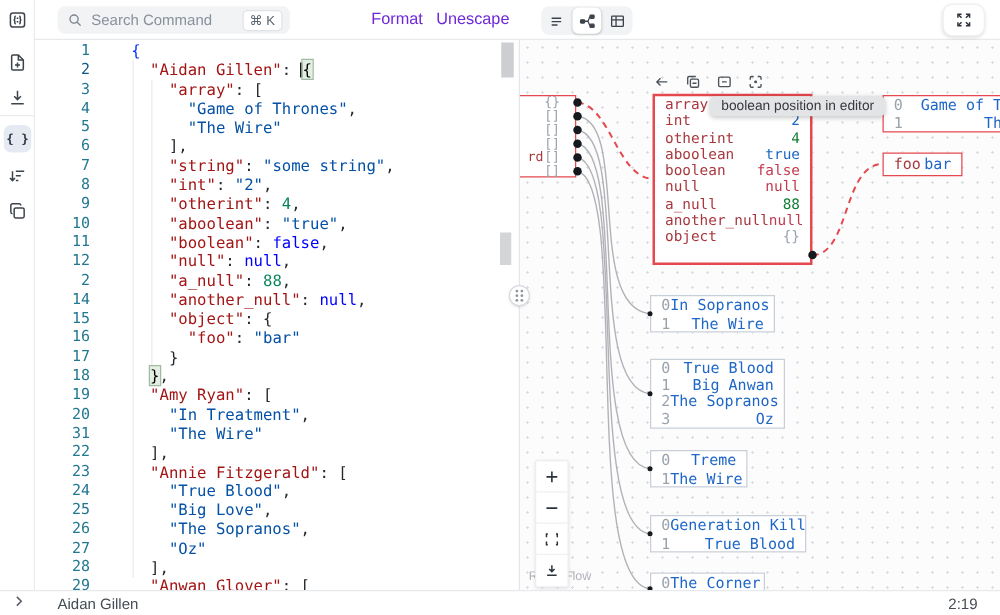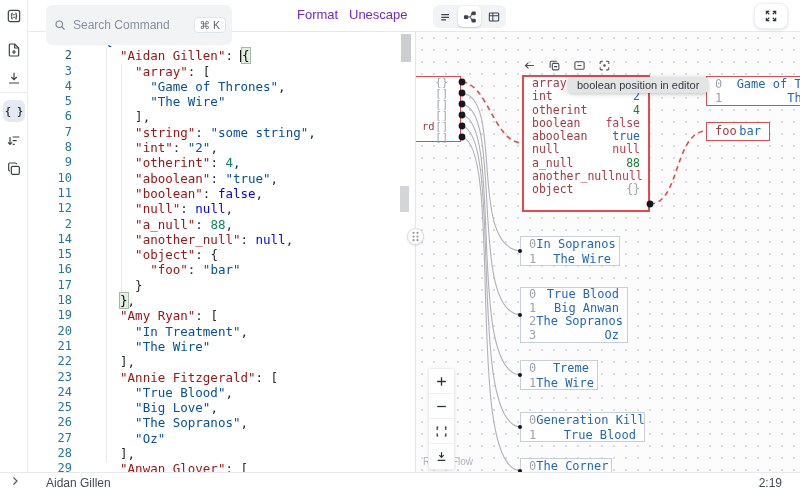--- a/index.html
+++ b/index.html
@@ -18,21 +18,21 @@
   #sb-download { top:68px; }
   #sb-divider { position:absolute; left:0; top:92px; width:28px; height:1px; background:#ececee; }
   #sb-editor { top:100px; left:3px; width:22px; height:22px; background:#e4e9f2; border-radius:6px;
     font-family:"DejaVu Sans Mono", monospace; font-size:10px; font-weight:bold; color:#2f3640; }
   #sb-filter { top:131px; }
   #sb-copy { top:159px; }
 
   
   #topbar { position:absolute; left:28px; top:0; width:772px; height:32px;
     background:#fff; border-bottom:1px solid #e7e9ec; z-index:25; }
-  #searchbar { position:absolute; left:18px; top:5px; width:186px; height:40px;
+  #searchbar { position:absolute; left:18px; top:5px; width:186px; height:22px;
     background:#f1f3f5; border-radius:6px; display:flex; align-items:center;
     padding:0 6px 0 8px; cursor:text; }
   #searchbar svg { width:12px; height:12px; color:#7d8591; flex:0 0 auto; }
   #search-text { font-size:12px; color:#8a919c; margin-left:7px; flex:1; }
   #search-kbd { font-size:10.5px; color:#5b6470; background:#fff; border:1px solid #e0e3e8;
     border-radius:4px; padding:1px 5px; }
   .topbtn { position:absolute; top:7px; font-size:13px; font-weight:500; color:#6d28d9;
     cursor:pointer; background:none; border:none; font-family:"Liberation Sans",sans-serif;}
   #btn-format { left:269px; }
   #btn-unescape { left:321px; }
@@ -237,21 +237,21 @@
         <div class="ln">11</div>
         <div class="ln">12</div>
         <div class="ln">2</div>
         <div class="ln">14</div>
         <div class="ln">15</div>
         <div class="ln">16</div>
         <div class="ln">17</div>
         <div class="ln">18</div>
         <div class="ln">19</div>
         <div class="ln">20</div>
-        <div class="ln">21</div>
+        <div class="ln">31</div>
         <div class="ln">22</div>
         <div class="ln">23</div>
         <div class="ln">24</div>
         <div class="ln">25</div>
         <div class="ln">26</div>
         <div class="ln">27</div>
         <div class="ln">28</div>
         <div class="ln">29</div>
       </div>
     <div id="code"><div class="cl"><span class="t-b1">{</span></div><div class="cl"><span class="t-p">  </span><span class="t-k">"Aidan Gillen"</span><span class="t-p">: </span><span class="t-caret"></span><span class="t-bm">{</span></div><div class="cl"><span class="t-p">    </span><span class="t-k">"array"</span><span class="t-p">: [</span></div><div class="cl"><span class="t-p">      </span><span class="t-s">"Game of Thrones"</span><span class="t-p">,</span></div><div class="cl"><span class="t-p">      </span><span class="t-s">"The Wire"</span></div><div class="cl"><span class="t-p">    ],</span></div><div class="cl"><span class="t-p">    </span><span class="t-k">"string"</span><span class="t-p">: </span><span class="t-s">"some string"</span><span class="t-p">,</span></div><div class="cl"><span class="t-p">    </span><span class="t-k">"int"</span><span class="t-p">: </span><span class="t-s">"2"</span><span class="t-p">,</span></div><div class="cl"><span class="t-p">    </span><span class="t-k">"otherint"</span><span class="t-p">: </span><span class="t-n">4</span><span class="t-p">,</span></div><div class="cl"><span class="t-p">    </span><span class="t-k">"aboolean"</span><span class="t-p">: </span><span class="t-s">"true"</span><span class="t-p">,</span></div><div class="cl"><span class="t-p">    </span><span class="t-k">"boolean"</span><span class="t-p">: </span><span class="t-w">false</span><span class="t-p">,</span></div><div class="cl"><span class="t-p">    </span><span class="t-k">"null"</span><span class="t-p">: </span><span class="t-w">null</span><span class="t-p">,</span></div><div class="cl"><span class="t-p">    </span><span class="t-k">"a_null"</span><span class="t-p">: </span><span class="t-n">88</span><span class="t-p">,</span></div><div class="cl"><span class="t-p">    </span><span class="t-k">"another_null"</span><span class="t-p">: </span><span class="t-w">null</span><span class="t-p">,</span></div><div class="cl"><span class="t-p">    </span><span class="t-k">"object"</span><span class="t-p">: {</span></div><div class="cl"><span class="t-p">      </span><span class="t-k">"foo"</span><span class="t-p">: </span><span class="t-s">"bar"</span></div><div class="cl"><span class="t-p">    }</span></div><div class="cl"><span class="t-p">  </span><span class="t-bm">}</span><span class="t-p">,</span></div><div class="cl"><span class="t-p">  </span><span class="t-k">"Amy Ryan"</span><span class="t-p">: [</span></div><div class="cl"><span class="t-p">    </span><span class="t-s">"In Treatment"</span><span class="t-p">,</span></div><div class="cl"><span class="t-p">    </span><span class="t-s">"The Wire"</span></div><div class="cl"><span class="t-p">  ],</span></div><div class="cl"><span class="t-p">  </span><span class="t-k">"Annie Fitzgerald"</span><span class="t-p">: [</span></div><div class="cl"><span class="t-p">    </span><span class="t-s">"True Blood"</span><span class="t-p">,</span></div><div class="cl"><span class="t-p">    </span><span class="t-s">"Big Love"</span><span class="t-p">,</span></div><div class="cl"><span class="t-p">    </span><span class="t-s">"The Sopranos"</span><span class="t-p">,</span></div><div class="cl"><span class="t-p">    </span><span class="t-s">"Oz"</span></div><div class="cl"><span class="t-p">  ],</span></div><div class="cl"><span class="t-p">  </span><span class="t-k">"Anwan Glover"</span><span class="t-p">: [</span></div></div>
@@ -294,22 +294,22 @@
         <div class="grow"><span class="rk"></span><span class="gval rv-br">[]</span></div>
         <div class="grow"><span class="rk"></span><span class="gval rv-br">[]</span></div>
         <div class="grow"><span class="rk"></span><span class="gval rv-br">[]</span></div>
         <div class="grow"><span class="rk">rd</span><span class="gval rv-br">[]</span></div>
         <div class="grow"><span class="rk"></span><span class="gval rv-br">[]</span></div>
       </div>
     <div class="gnode red" id="node-selected">
         <div class="grow"><span class="rk">array</span><span class="gval rv-br">[]</span></div>
         <div class="grow"><span class="rk">int</span><span class="gval rv-str">2</span></div>
         <div class="grow"><span class="rk">otherint</span><span class="gval rv-num">4</span></div>
+        <div class="grow"><span class="rk">aboolean</span><span class="gval rv-str">true</span></div>
         <div class="grow"><span class="rk">boolean</span><span class="gval rv-kw">false</span></div>
-        <div class="grow"><span class="rk">aboolean</span><span class="gval rv-str">true</span></div>
         <div class="grow"><span class="rk">null</span><span class="gval rv-kw">null</span></div>
         <div class="grow"><span class="rk">a_null</span><span class="gval rv-num">88</span></div>
         <div class="grow"><span class="rk">another_null</span><span class="gval rv-kw">null</span></div>
         <div class="grow"><span class="rk">object</span><span class="gval rv-br">{}</span></div>
       </div>
     <div class="gnode red" id="node-got">
         <div class="grow"><span class="ridx">0</span><span class="gval rv-str">Game of Thrones</span></div>
         <div class="grow"><span class="ridx">1</span><span class="gval rv-str">The Wire</span></div>
       </div>
     <div class="gnode red" id="node-foo">

